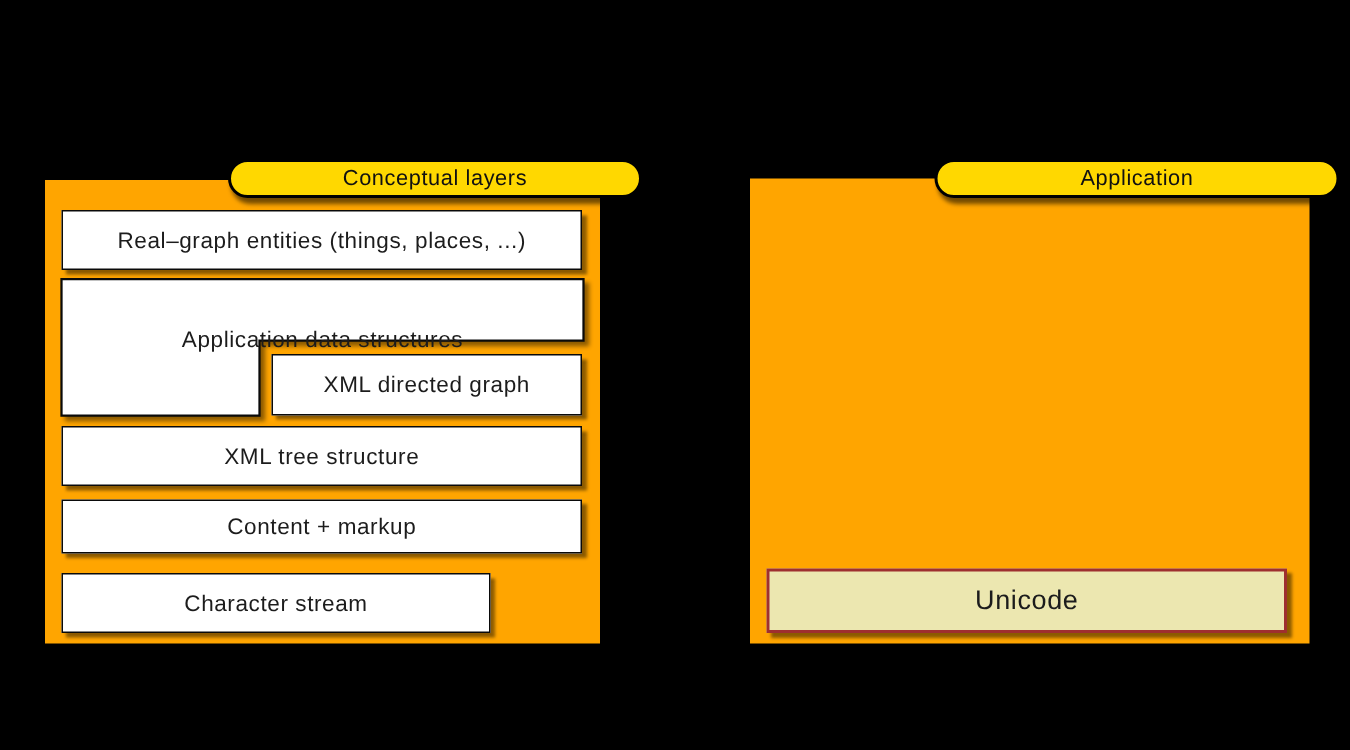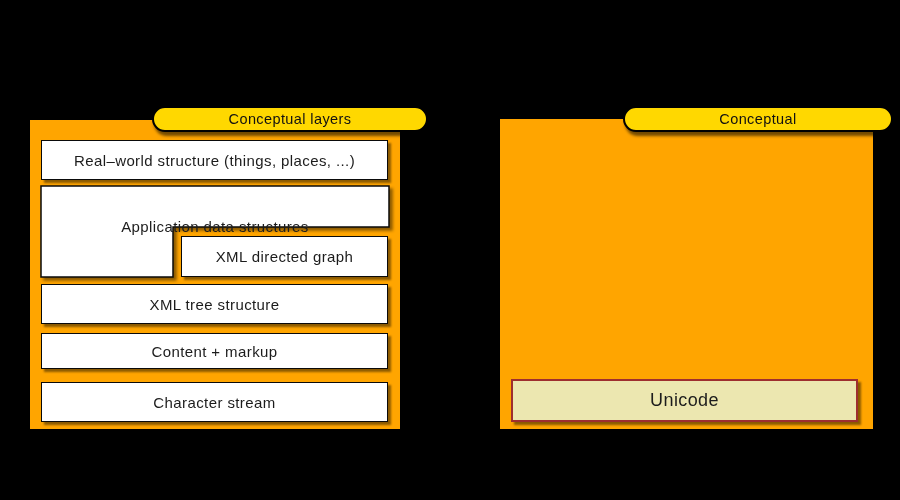--- a/index.html
+++ b/index.html
@@ -65,21 +65,21 @@
 
 <div class="stage">
 
   <div class="panel panel-left"></div>
 
   <div class="pill pill-left">
     <span>Conceptual layers</span>
   </div>
 
   <div class="wbox" style="left:41px;top:140px;width:347px;height:40px;">
-    <span>Real–world structure (things, places, ...)</span>
+    <span>Real–graph entities (things, places, ...)</span>
   </div>
 
   <svg class="lshape-svg" viewBox="0 0 358 100" xmlns="http://www.w3.org/2000/svg">
     <polygon points="2,2 350,2 350,43 134,43 134,93 2,93" fill="#FFFFFF" stroke="#0a0a0a" stroke-width="1.5" style="filter:drop-shadow(3px 3px 1.5px rgba(0,0,0,0.45));"></polygon>
   </svg>
   <div class="lshape-label">
     <span>Application data structures</span>
   </div>
 
   <div class="wbox" style="left:181px;top:236px;width:207px;height:41px;">
@@ -87,27 +87,27 @@
   </div>
 
   <div class="wbox" style="left:41px;top:284px;width:347px;height:40px;">
     <span>XML tree structure</span>
   </div>
 
   <div class="wbox" style="left:41px;top:333px;width:347px;height:36px;">
     <span>Content + markup</span>
   </div>
 
-  <div class="wbox" style="left:41px;top:382px;width:347px;height:40px;">
+  <div class="wbox" style="left:41px;top:382px;width:286px;height:40px;">
     <span>Character stream</span>
   </div>
 
   <div class="panel panel-right"></div>
 
   <div class="pill pill-right">
-    <span>Conceptual</span>
+    <span>Application</span>
   </div>
 
   <div class="unicode-box">
     <span>Unicode</span>
   </div>
 
 </div>
 
 </body></html>

